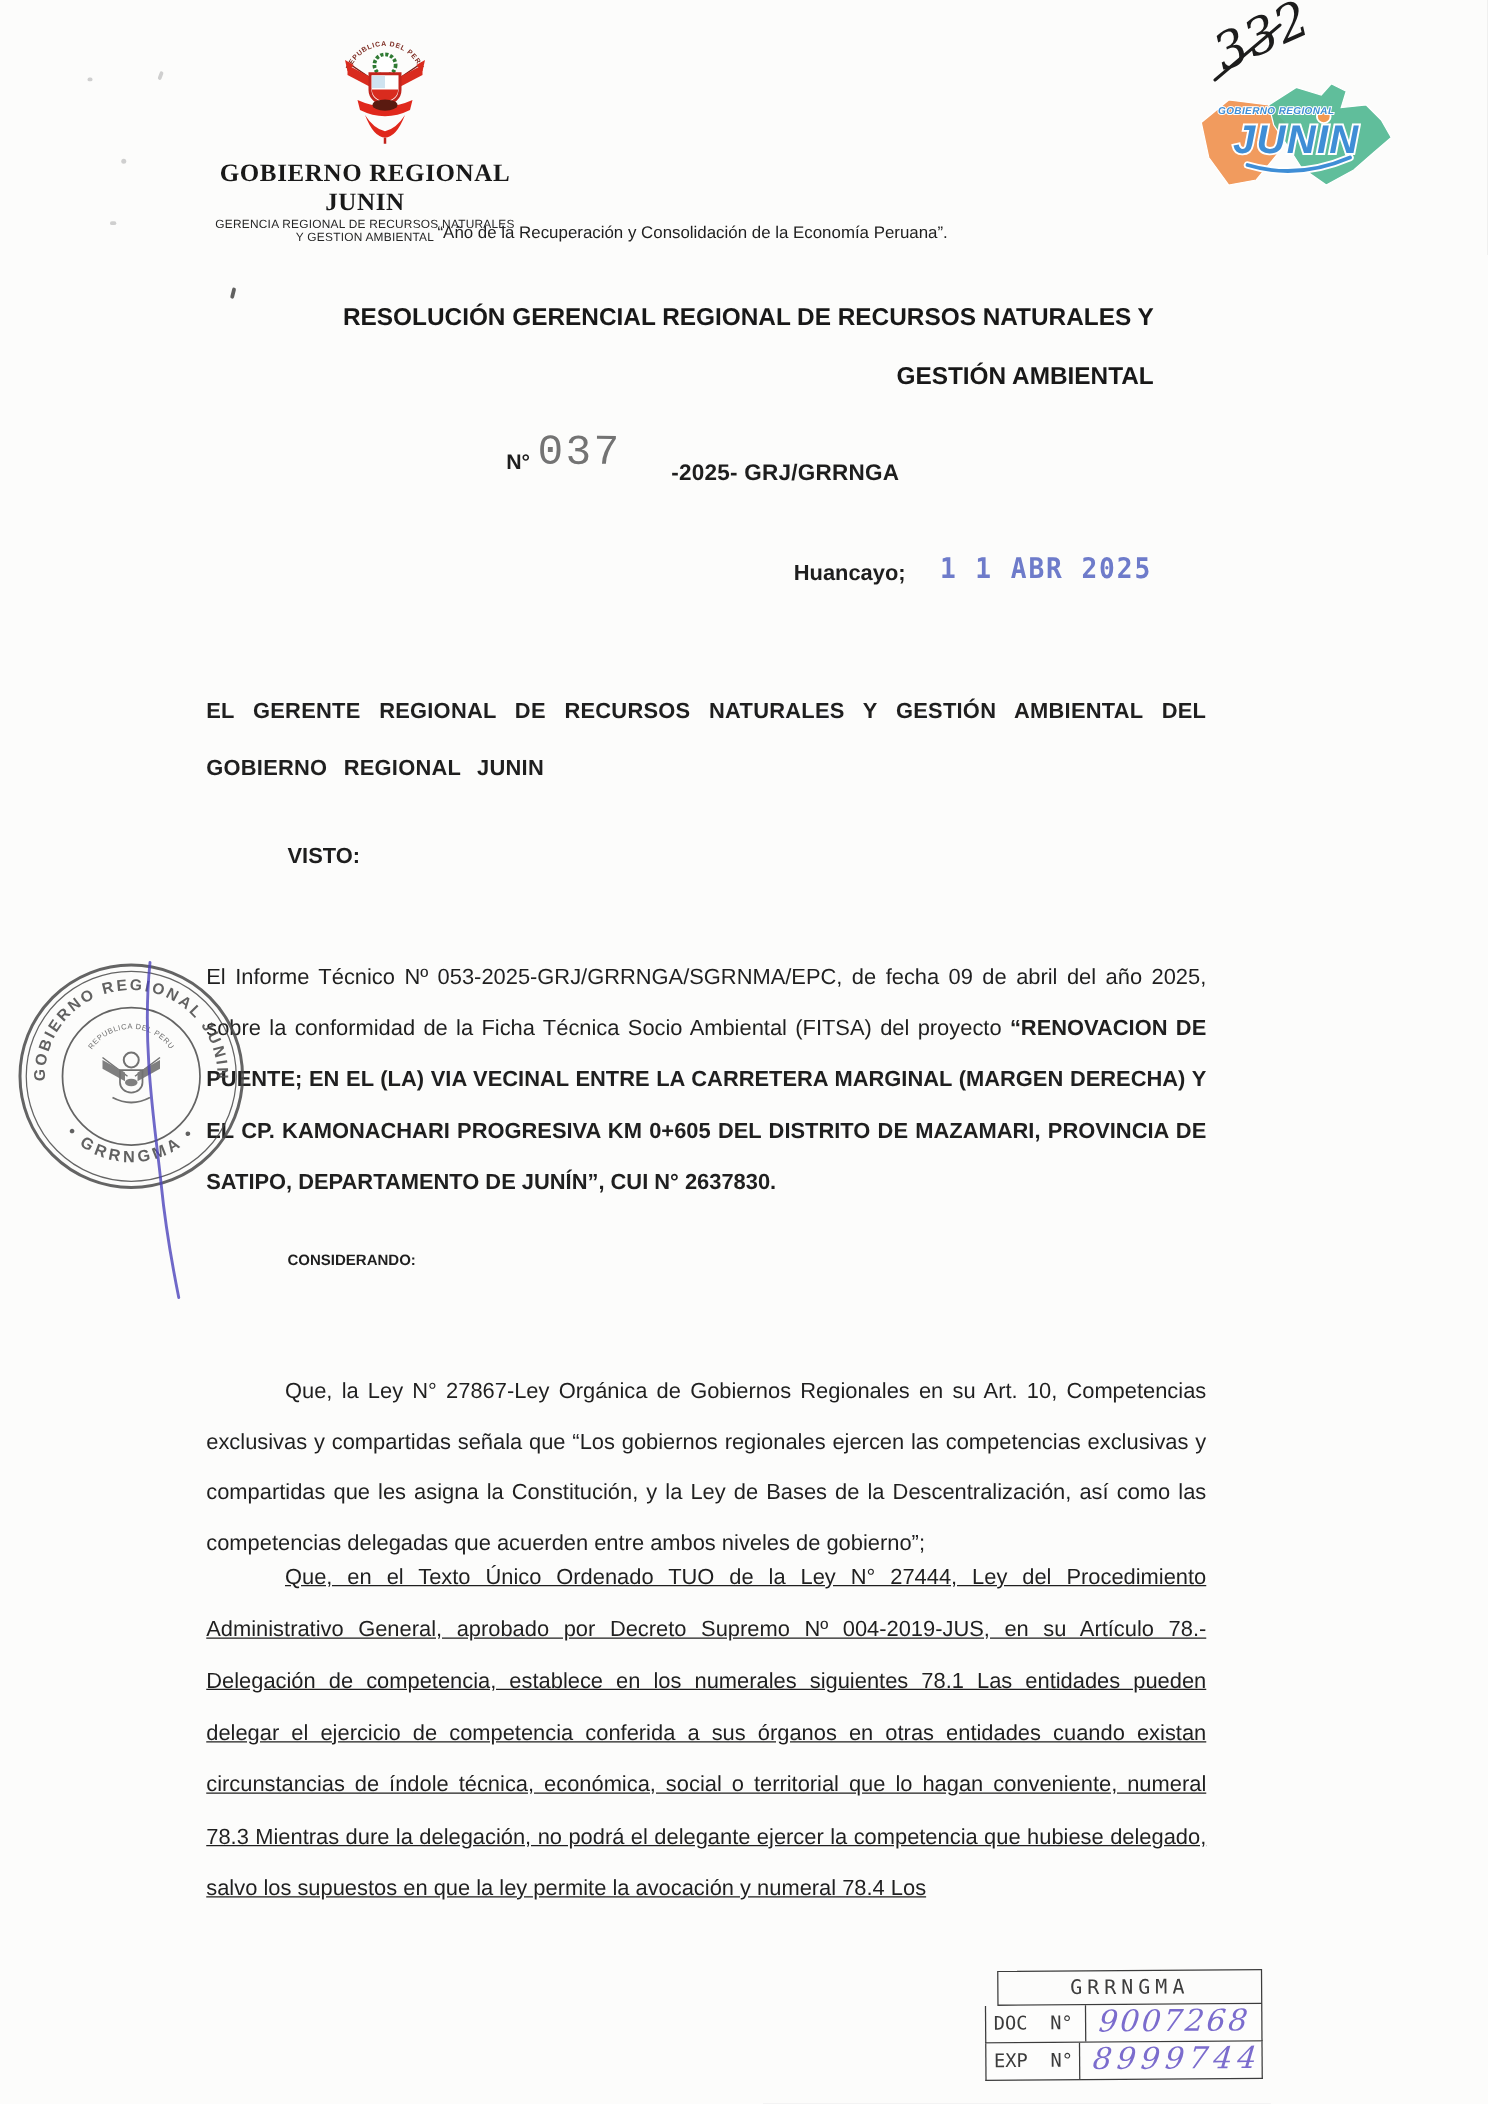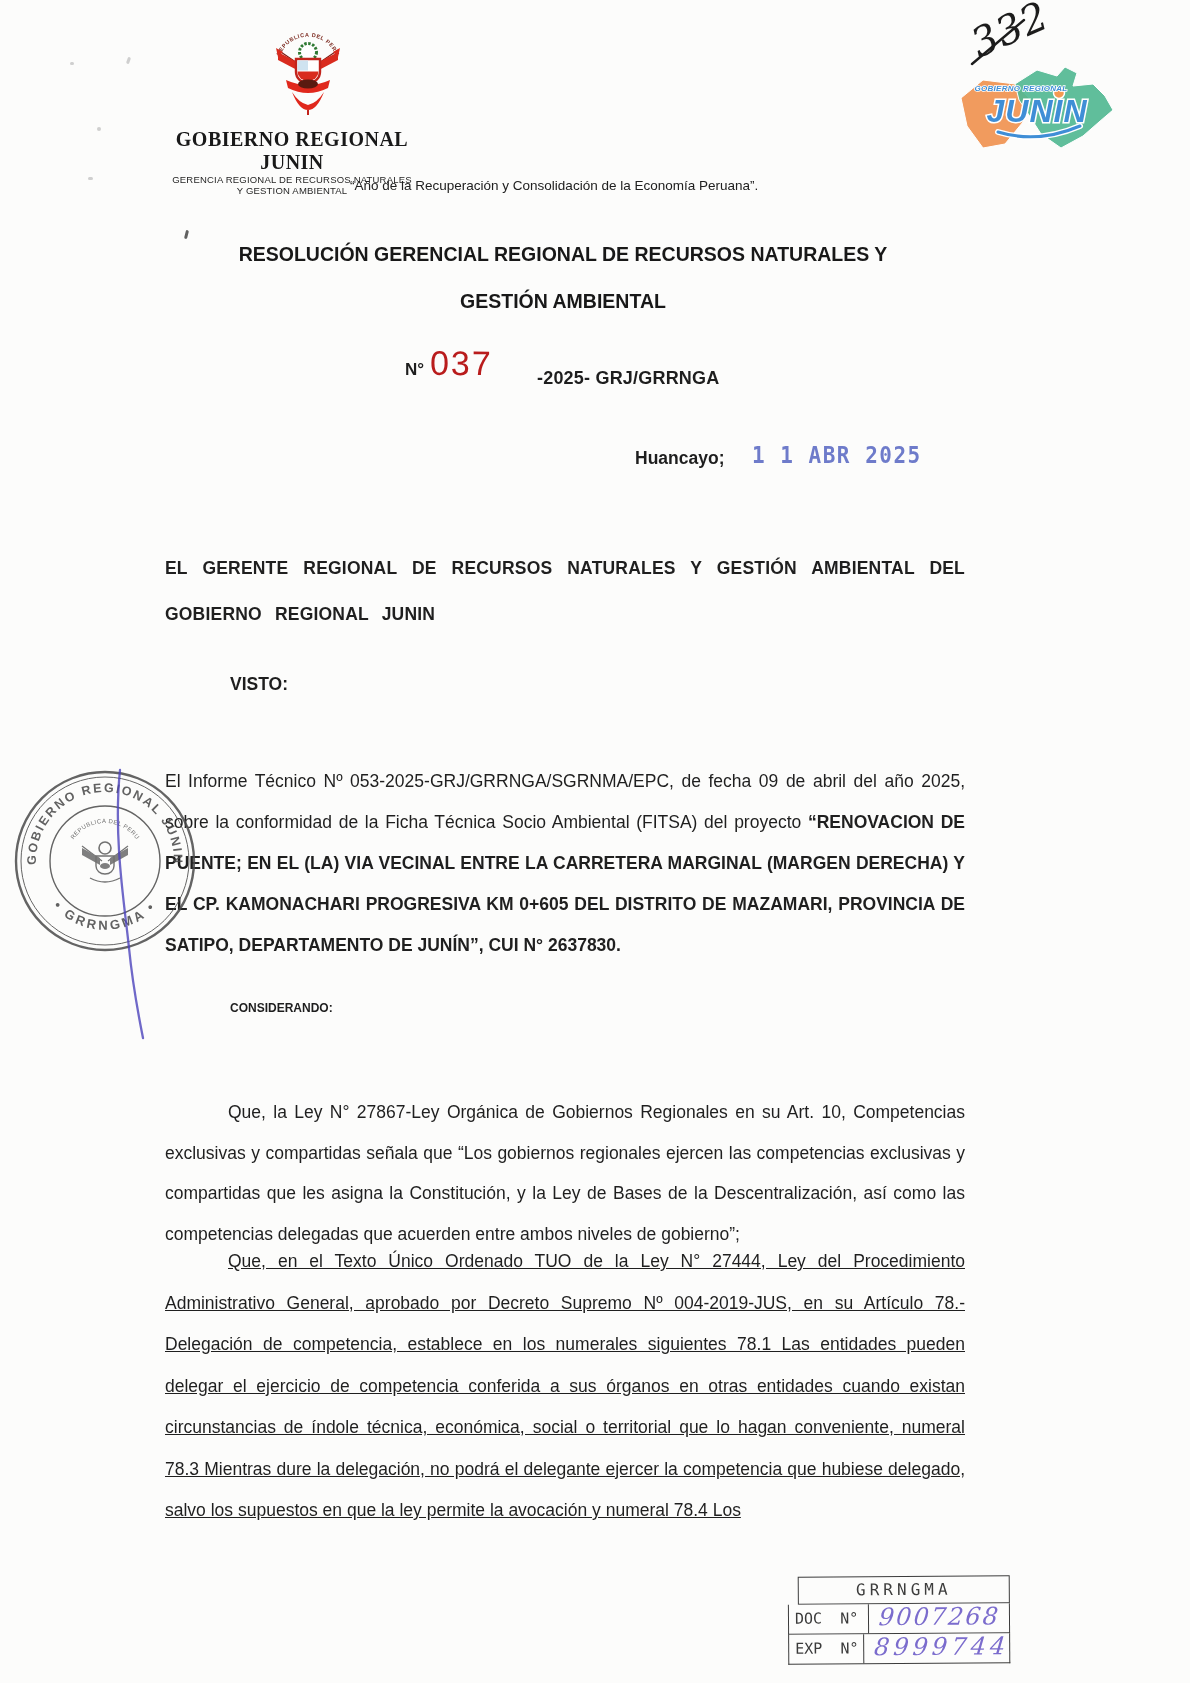--- a/index.html
+++ b/index.html
@@ -25,26 +25,26 @@
     font-family:"DejaVu Serif",serif;font-style:italic;font-size:40px;color:#1c1c1c;
     transform:rotate(-24deg);letter-spacing:1px;
   }
   .hand-332 svg{position:absolute;left:0;top:0;}
 
   .junin-logo{left:953px;top:60px;}
   .junin-small{font-size:8px;font-weight:700;font-style:italic;letter-spacing:.3px;}
   .junin-big{font-size:32px;font-weight:700;font-style:italic;letter-spacing:1px;}
 
   
-  .doc-title{left:203px;top:231px;width:720px;text-align:center;
+  .doc-title{left:203px;top:231px;width:720px;text-align:right;
     font-weight:700;font-size:19.5px;line-height:47px;color:#181818;}
   .num-line{left:0;top:350px;width:1190px;height:42px;}
   .num-prefix{position:absolute;left:405px;top:10px;font-weight:700;font-size:17px;}
-  .num-stamp{position:absolute;left:430px;top:-6px;font-family:Liberation Sans, sans-serif;
-    font-size:34px;letter-spacing:2px;color:#b91c1c;transform:rotate(.4deg);}
+  .num-stamp{position:absolute;left:430px;top:-6px;font-family:Liberation Mono, monospace;
+    font-size:34px;letter-spacing:2px;color:#737373;transform:rotate(.4deg);}
   .num-suffix{position:absolute;left:537px;top:18px;font-weight:700;font-size:18px;letter-spacing:.2px;}
 
   .dateline{left:0;top:443px;width:1190px;height:36px;}
   .date-city{position:absolute;left:635px;top:5px;font-weight:700;font-size:17.5px;}
   .date-stamp{position:absolute;left:752px;top:0;font-family:"DejaVu Sans Mono",monospace;
     font-weight:700;font-size:21px;letter-spacing:1.5px;color:#6271c6;opacity:.92;transform:scaleY(1.08);}
 
   
   .para{position:absolute;left:165px;width:800px;font-size:17.5px;line-height:41px;
     text-align:justify;color:#1f1f1f;}

